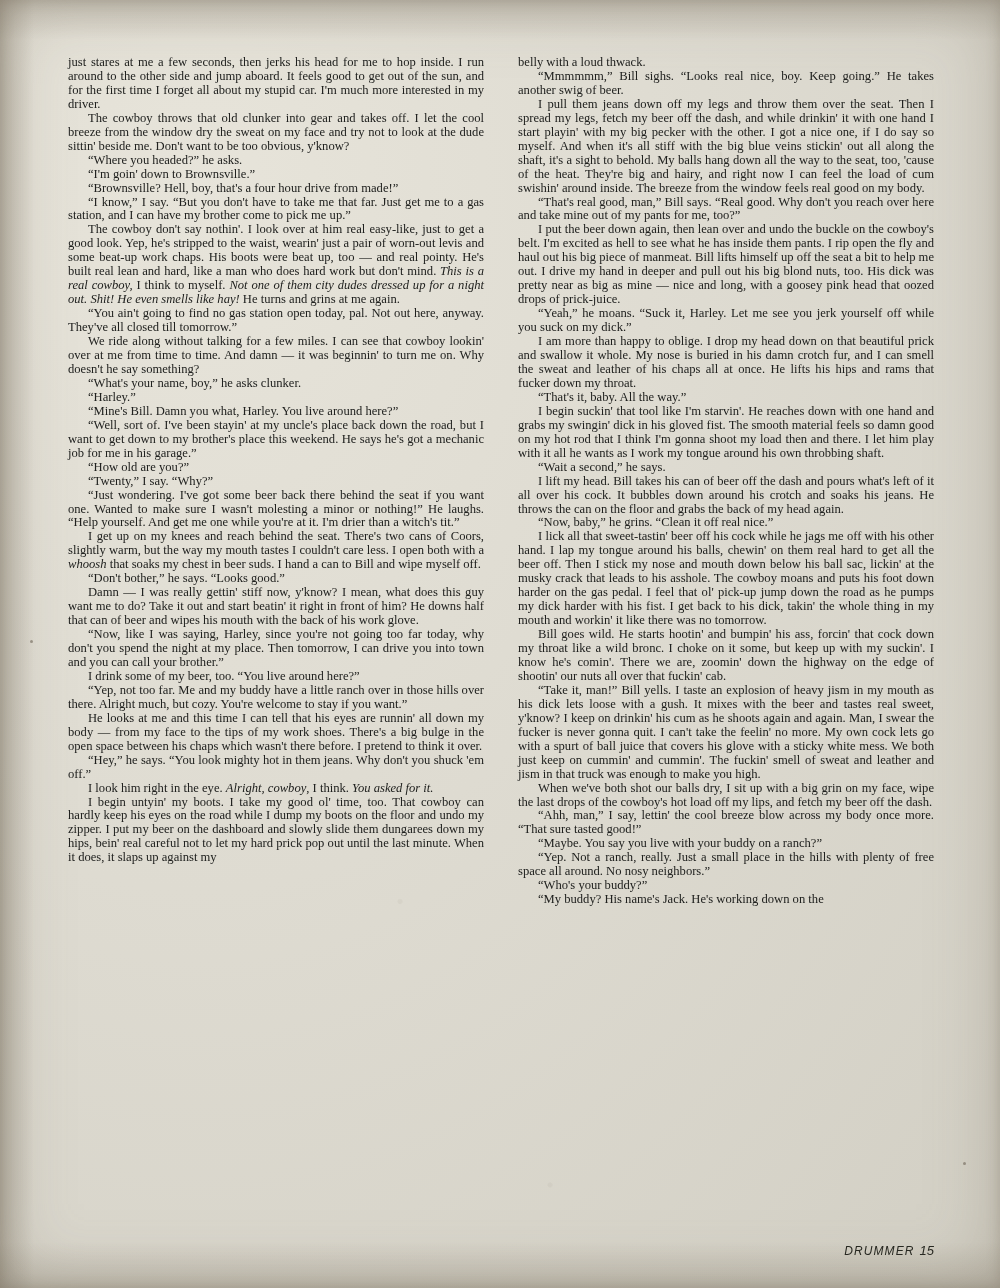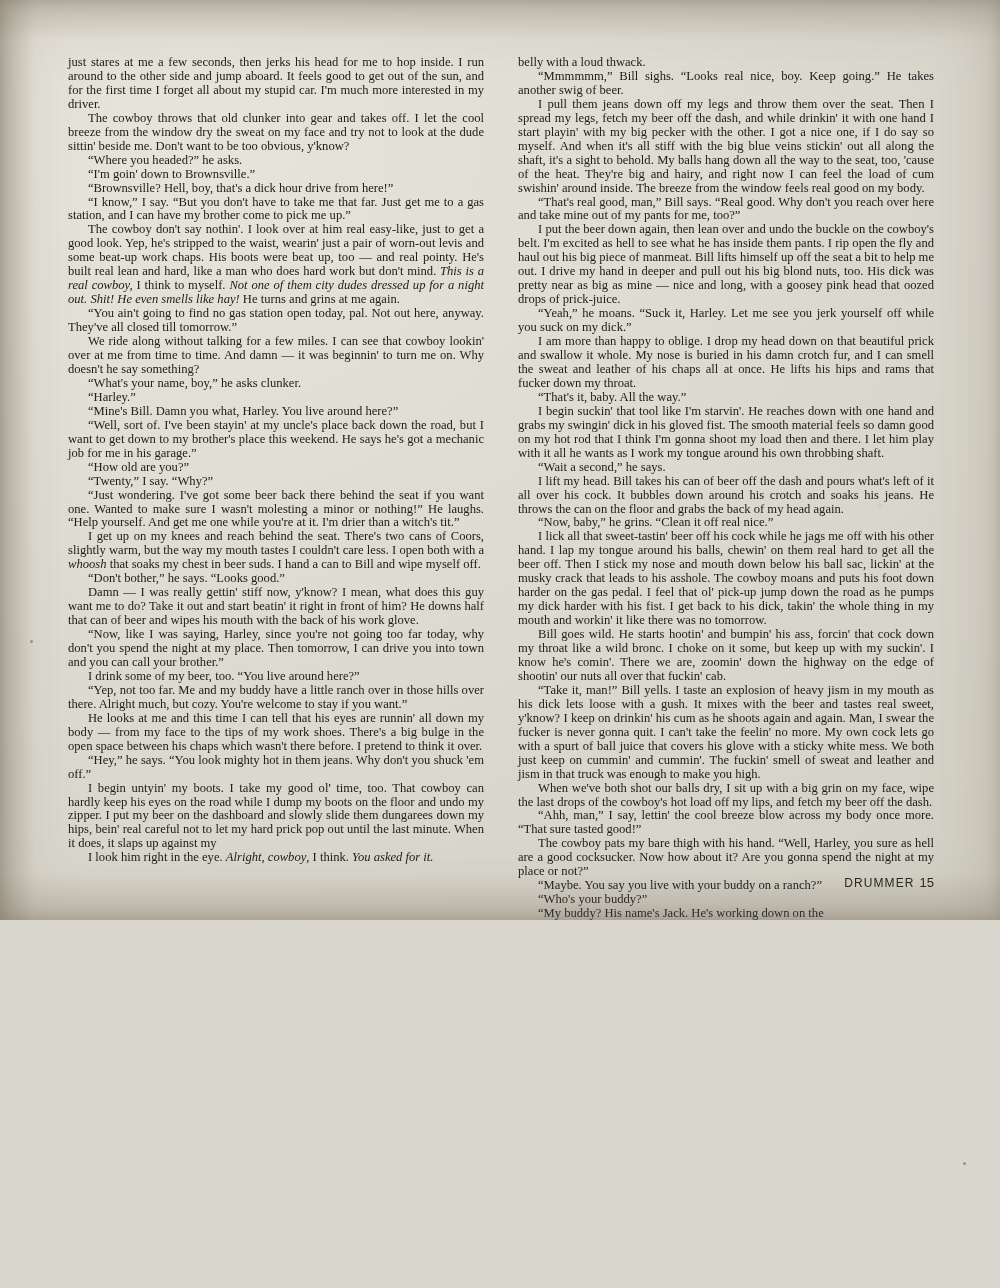--- a/index.html
+++ b/index.html
@@ -9,21 +9,21 @@
   body {
     width: 1000px;
     height: 1288px;
     background: #d9d6cd;
     font-family: "Liberation Serif", serif;
     overflow: hidden;
   }
   .page {
     position: relative;
     width: 1000px;
-    height: 920px;
+    height: 1288px;
     background:
       radial-gradient(ellipse at 20% 15%, #e7e4da 0%, #dedbd1 45%, #d2cfc4 100%);
     box-sizing: border-box;
   }
   
   .grain {
     position: absolute;
     inset: 0;
     pointer-events: none;
     background-image:
@@ -69,20 +69,21 @@
     font-style: italic;
   }
   .footer {
     position: absolute;
     right: 66px;
     bottom: 30px;
     font-family: "Liberation Sans", sans-serif;
     font-size: 12px;
     letter-spacing: 1.1px;
     color: #24251f;
+    font-style: italic;
   }
   .footer .pagenum {
     font-size: 13px;
     letter-spacing: 0;
     margin-left: 5px;
   }
   .mark {
     position: absolute;
     pointer-events: none;
   }
@@ -121,63 +122,63 @@
   <div class="spine"></div>
   <div class="topfade"></div>
   <div class="botfade"></div>
 
   <div class="columns">
     <div class="col" id="col-left">
         <p class="noindent">just stares at me a few seconds, then jerks his head for me to hop inside. I run around to the other side and jump aboard. It feels good to get out of the sun, and for the first time I forget all about my stupid car. I'm much more interested in my driver.</p>
         <p>The cowboy throws that old clunker into gear and takes off. I let the cool breeze from the window dry the sweat on my face and try not to look at the dude sittin' beside me. Don't want to be too obvious, y'know?</p>
         <p>“Where you headed?” he asks.</p>
         <p>“I'm goin' down to Brownsville.”</p>
-        <p>“Brownsville? Hell, boy, that's a dick hour drive from here!”</p>
+        <p>“Brownsville? Hell, boy, that's a four hour drive from made!”</p>
         <p>“I know,” I say. “But you don't have to take me that far. Just get me to a gas station, and I can have my brother come to pick me up.”</p>
         <p>The cowboy don't say nothin'. I look over at him real easy-like, just to get a good look. Yep, he's stripped to the waist, wearin' just a pair of worn-out levis and some beat-up work chaps. His boots were beat up, too — and real pointy. He's built real lean and hard, like a man who does hard work but don't mind. <em>This is a real cowboy,</em> I think to myself. <em>Not one of them city dudes dressed up for a night out. Shit! He even smells like hay!</em> He turns and grins at me again.</p>
         <p>“You ain't going to find no gas station open today, pal. Not out here, anyway. They've all closed till tomorrow.”</p>
         <p>We ride along without talking for a few miles. I can see that cowboy lookin' over at me from time to time. And damn — it was beginnin' to turn me on. Why doesn't he say something?</p>
         <p>“What's your name, boy,” he asks clunker.</p>
         <p>“Harley.”</p>
         <p>“Mine's Bill. Damn you what, Harley. You live around here?”</p>
         <p>“Well, sort of. I've been stayin' at my uncle's place back down the road, but I want to get down to my brother's place this weekend. He says he's got a mechanic job for me in his garage.”</p>
         <p>“How old are you?”</p>
         <p>“Twenty,” I say. “Why?”</p>
         <p>“Just wondering. I've got some beer back there behind the seat if you want one. Wanted to make sure I wasn't molesting a minor or nothing!” He laughs. “Help yourself. And get me one while you're at it. I'm drier than a witch's tit.”</p>
         <p>I get up on my knees and reach behind the seat. There's two cans of Coors, slightly warm, but the way my mouth tastes I couldn't care less. I open both with a <em>whoosh</em> that soaks my chest in beer suds. I hand a can to Bill and wipe myself off.</p>
         <p>“Don't bother,” he says. “Looks good.”</p>
         <p>Damn — I was really gettin' stiff now, y'know? I mean, what does this guy want me to do? Take it out and start beatin' it right in front of him? He downs half that can of beer and wipes his mouth with the back of his work glove.</p>
         <p>“Now, like I was saying, Harley, since you're not going too far today, why don't you spend the night at my place. Then tomorrow, I can drive you into town and you can call your brother.”</p>
         <p>I drink some of my beer, too. “You live around here?”</p>
         <p>“Yep, not too far. Me and my buddy have a little ranch over in those hills over there. Alright much, but cozy. You're welcome to stay if you want.”</p>
         <p>He looks at me and this time I can tell that his eyes are runnin' all down my body — from my face to the tips of my work shoes. There's a big bulge in the open space between his chaps which wasn't there before. I pretend to think it over.</p>
         <p>“Hey,” he says. “You look mighty hot in them jeans. Why don't you shuck 'em off.”</p>
+        <p>I look him right in the eye. <em>Alright, cowboy</em>, I think. <em>You asked for it.</em></p>
         <p>I begin untyin' my boots. I take my good ol' time, too. That cowboy can hardly keep his eyes on the road while I dump my boots on the floor and undo my zipper. I put my beer on the dashboard and slowly slide them dungarees down my hips, bein' real careful not to let my hard prick pop out until the last minute. When it does, it slaps up against my</p>
-        <p>I look him right in the eye. <em>Alright, cowboy</em>, I think. <em>You asked for it.</em></p>
       </div>
     <div class="col" id="col-right">
         <p class="noindent">belly with a loud thwack.</p>
         <p>“Mmmmmm,” Bill sighs. “Looks real nice, boy. Keep going.” He takes another swig of beer.</p>
         <p>I pull them jeans down off my legs and throw them over the seat. Then I spread my legs, fetch my beer off the dash, and while drinkin' it with one hand I start playin' with my big pecker with the other. I got a nice one, if I do say so myself. And when it's all stiff with the big blue veins stickin' out all along the shaft, it's a sight to behold. My balls hang down all the way to the seat, too, 'cause of the heat. They're big and hairy, and right now I can feel the load of cum swishin' around inside. The breeze from the window feels real good on my body.</p>
         <p>“That's real good, man,” Bill says. “Real good. Why don't you reach over here and take mine out of my pants for me, too?”</p>
         <p>I put the beer down again, then lean over and undo the buckle on the cowboy's belt. I'm excited as hell to see what he has inside them pants. I rip open the fly and haul out his big piece of manmeat. Bill lifts himself up off the seat a bit to help me out. I drive my hand in deeper and pull out his big blond nuts, too. His dick was pretty near as big as mine — nice and long, with a goosey pink head that oozed drops of prick-juice.</p>
         <p>“Yeah,” he moans. “Suck it, Harley. Let me see you jerk yourself off while you suck on my dick.”</p>
         <p>I am more than happy to oblige. I drop my head down on that beautiful prick and swallow it whole. My nose is buried in his damn crotch fur, and I can smell the sweat and leather of his chaps all at once. He lifts his hips and rams that fucker down my throat.</p>
         <p>“That's it, baby. All the way.”</p>
         <p>I begin suckin' that tool like I'm starvin'. He reaches down with one hand and grabs my swingin' dick in his gloved fist. The smooth material feels so damn good on my hot rod that I think I'm gonna shoot my load then and there. I let him play with it all he wants as I work my tongue around his own throbbing shaft.</p>
         <p>“Wait a second,” he says.</p>
         <p>I lift my head. Bill takes his can of beer off the dash and pours what's left of it all over his cock. It bubbles down around his crotch and soaks his jeans. He throws the can on the floor and grabs the back of my head again.</p>
         <p>“Now, baby,” he grins. “Clean it off real nice.”</p>
         <p>I lick all that sweet-tastin' beer off his cock while he jags me off with his other hand. I lap my tongue around his balls, chewin' on them real hard to get all the beer off. Then I stick my nose and mouth down below his ball sac, lickin' at the musky crack that leads to his asshole. The cowboy moans and puts his foot down harder on the gas pedal. I feel that ol' pick-up jump down the road as he pumps my dick harder with his fist. I get back to his dick, takin' the whole thing in my mouth and workin' it like there was no tomorrow.</p>
         <p>Bill goes wild. He starts hootin' and bumpin' his ass, forcin' that cock down my throat like a wild bronc. I choke on it some, but keep up with my suckin'. I know he's comin'. There we are, zoomin' down the highway on the edge of shootin' our nuts all over that fuckin' cab.</p>
         <p>“Take it, man!” Bill yells. I taste an explosion of heavy jism in my mouth as his dick lets loose with a gush. It mixes with the beer and tastes real sweet, y'know? I keep on drinkin' his cum as he shoots again and again. Man, I swear the fucker is never gonna quit. I can't take the feelin' no more. My own cock lets go with a spurt of ball juice that covers his glove with a sticky white mess. We both just keep on cummin' and cummin'. The fuckin' smell of sweat and leather and jism in that truck was enough to make you high.</p>
         <p>When we've both shot our balls dry, I sit up with a big grin on my face, wipe the last drops of the cowboy's hot load off my lips, and fetch my beer off the dash.</p>
         <p>“Ahh, man,” I say, lettin' the cool breeze blow across my body once more. “That sure tasted good!”</p>
-        <p>The cowboy pats my bare thigh with his hand. “Well, Harley, you sure as hell are a good cocksucker. Now how about it? Are you gonna spend the night at my place or not?”</p>
         <p>“Maybe. You say you live with your buddy on a ranch?”</p>
+        <p>“Yep. Not a ranch, really. Just a small place in the hills with plenty of free space all around. No nosy neighbors.”</p>
         <p>“Who's your buddy?”</p>
         <p>“My buddy? His name's Jack. He's working down on the</p>
       </div>
   </div>
 
   <div class="footer">
     <span>DRUMMER</span><span class="pagenum">15</span>
   </div>
 
   <div class="mark dot" style="left: 963px; top: 1162px;"></div>

